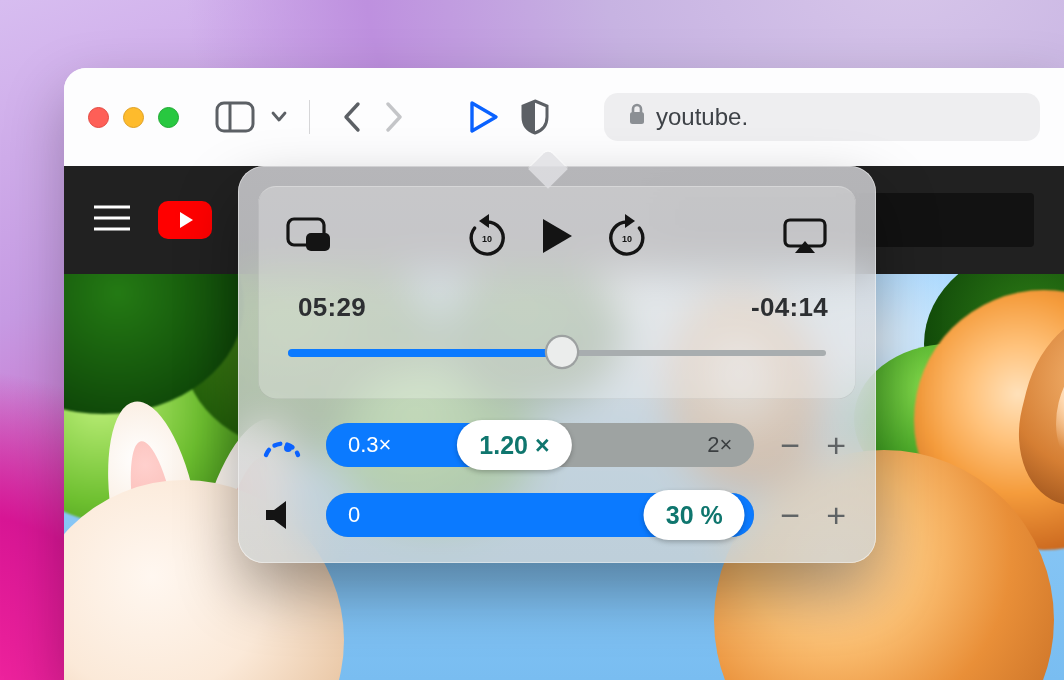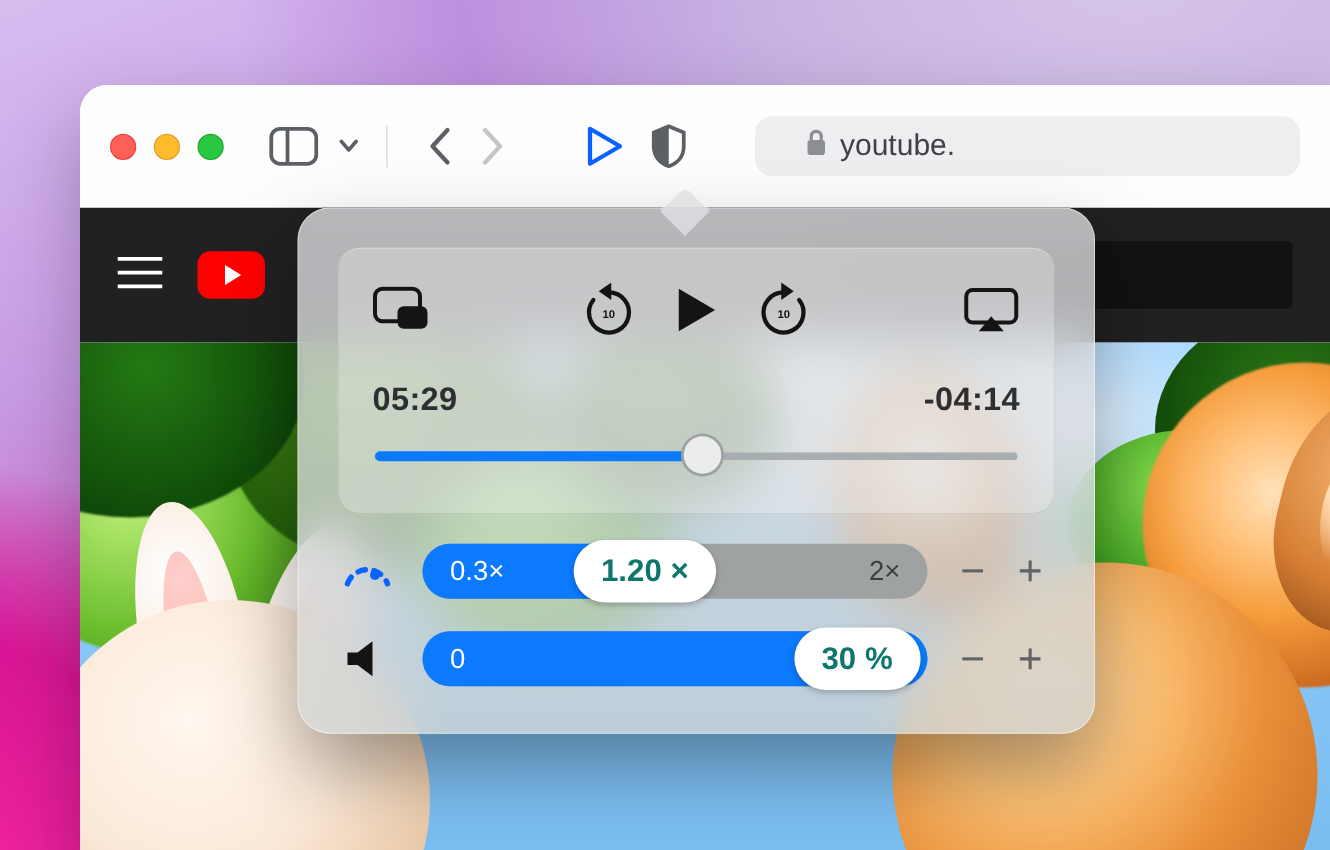--- a/index.html
+++ b/index.html
@@ -50,21 +50,21 @@
   .nav-fwd { opacity:.35; }
   .center-group { display:flex; gap:20px; align-items:center; margin-left:44px; }
   .media-open { color:#0a62ff; }
   .urlbar {
     margin-left: 36px;
     flex: 1 1 auto;
     height: 48px;
     background: #eeeef0;
     border-radius: 14px;
     display:flex; align-items:center;
-    padding: 0 40px;
+    padding: 0 24px;
     color:#3e4247;
     font-size: 24px;
     gap:10px;
   }
   .lock-icon { color:#8b8f94; }
 
   
   .content {
     position: relative;
     height: 514px;
@@ -150,21 +150,21 @@
 
   
   .popover {
     position:absolute;
     top:166px; left:238px;
     width:638px;
     border-radius:26px;
     background: linear-gradient(180deg, rgba(224,224,228,.78), rgba(206,210,210,.78));
     backdrop-filter: blur(20px);
     box-shadow: 0 28px 60px rgba(0,0,0,.35), 0 0 0 0.8px rgba(255,255,255,.5) inset;
-    padding: 32px;
+    padding: 20px;
     color:#2d2f32;
   }
   .popover .arrow {
     position:absolute; top:-11px; left:296px;
     width:28px; height:28px;
     background: rgba(224,224,228,.82);
     transform: rotate(45deg);
     border-top-left-radius:6px;
     box-shadow: -1px -1px 0 rgba(255,255,255,.4);
   }
@@ -172,21 +172,21 @@
     background: rgba(255,255,255,.25);
     border-radius:18px;
     padding: 28px 28px 36px;
     box-shadow: 0 0 0 0.6px rgba(0,0,0,.1) inset, 0 1px 0 rgba(255,255,255,.5) inset;
   }
   .controls-row { display:flex; align-items:center; justify-content:space-between; }
   .controls-center { display:flex; align-items:center; gap:32px; }
   .ctl { color:#141414; display:flex; align-items:center; justify-content:center; }
   .ctl small { position:absolute; font-size:9px; font-weight:700; }
 
-  .time-row { display:flex; justify-content:space-between; margin-top:34px; font-size:26px; font-weight:600; letter-spacing:.3px;}
+  .time-row { display:flex; justify-content:space-between; margin-top:34px; font-size:26px; font-weight:600; letter-spacing:.3px;margin-left:12px;}
   .timeline { position:relative; margin:18px 2px 0; height:22px; }
   .track-bg {
     position:absolute; left:0; right:0; top:9px; height:6px; border-radius:4px;
     background:#a8adaf;
   }
   .track-fill {
     position:absolute; left:0; top:8px; height:8px; width:51%; border-radius:4px;
     background:#0b7aff;
   }
   .thumb {

